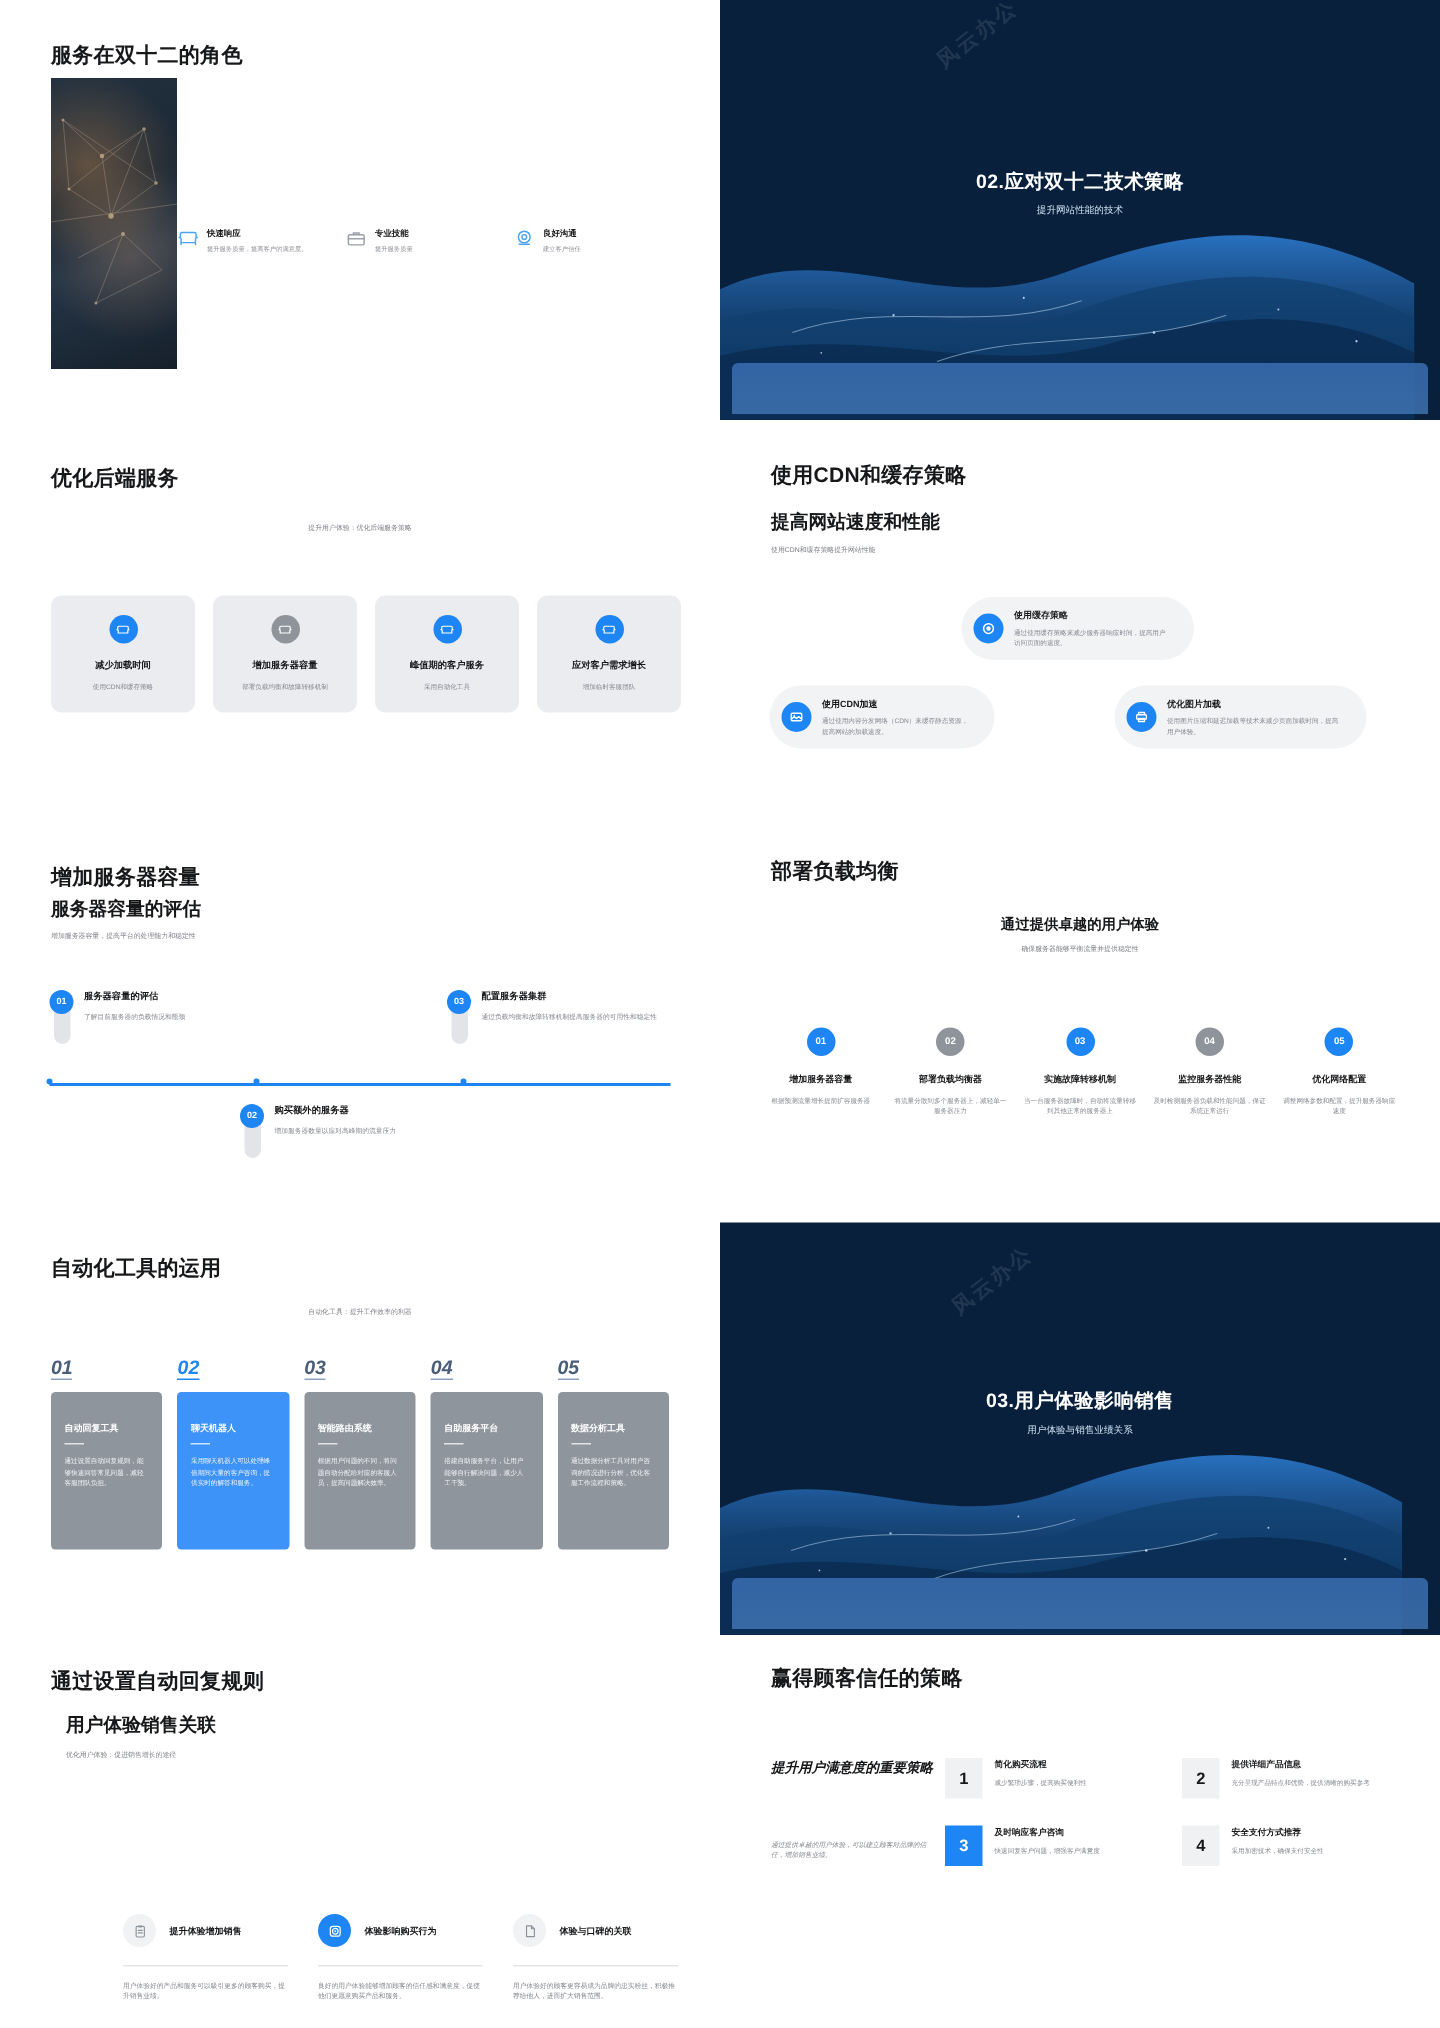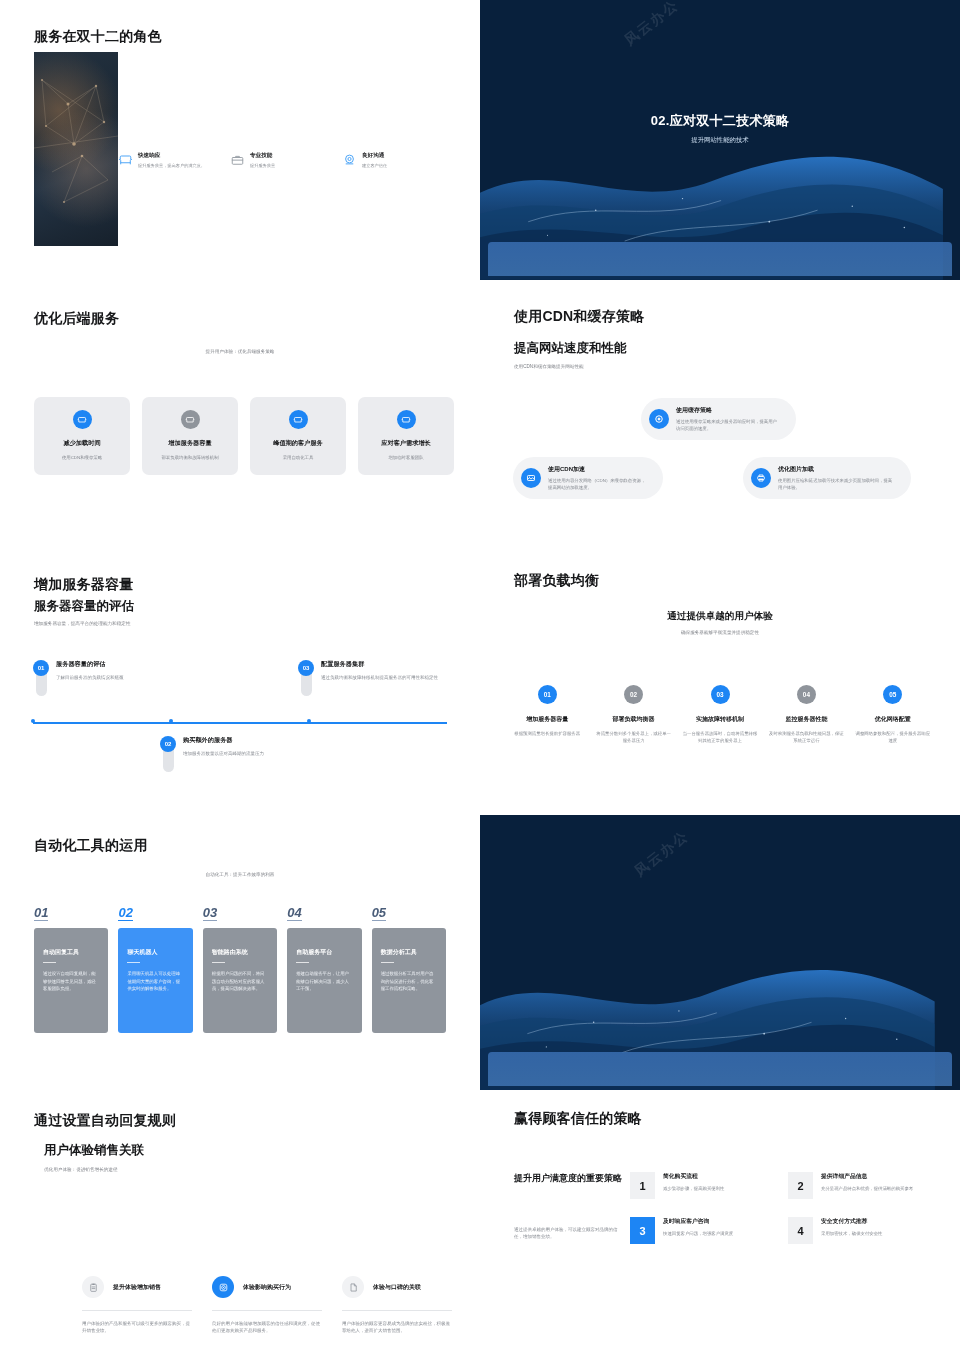--- a/index.html
+++ b/index.html
@@ -130,21 +130,21 @@
   .s9-col { flex:1; }
   .s9-top { display:flex; align-items:center; gap:9px; }
   .s9-ic  { width:22px; height:22px; border-radius:50%; background:#f1f2f4; flex:0 0 22px;
      display:flex; align-items:center; justify-content:center; }
   .s9-ic.on { background:#1d85f4; }
   .s9-col .t { font-size:6px; font-weight:bold; color:#17181a; }
   .s9-col .d { font-size:4.5px; color:#84888f; line-height:1.65; margin-top:12px;
      border-top:.7px solid #e3e5e8; padding-top:9px; }
 
   
-  .s10-left { position:absolute; left:34px; top:82px; width:110px; }
+  .s10-left { position:absolute; left:34px; top:82px; width:110px;font-style:italic; }
   .s10-left .h { font-size:9px; font-weight:bold; color:#17181a; line-height:1.5; }
   .s10-left .d { font-size:4.5px; color:#84888f; line-height:1.7; margin-top:40px; }
   .s10-grid { position:absolute; left:150px; top:82px; width:300px;
      display:grid; grid-template-columns:1fr 1fr; gap:18px 16px; }
   .s10-cell { display:flex; gap:8px; }
   .s10-num { width:25px; height:27px; flex:0 0 25px; background:#f0f1f3; color:#17181a;
      font-size:11px; font-weight:bold; display:flex; align-items:center; justify-content:center; }
   .s10-num.on { background:#1d85f4; color:#ffffff; }
   .s10-cell .t { font-size:5.8px; font-weight:bold; color:#17181a; }
   .s10-cell .d { font-size:4.4px; color:#84888f; line-height:1.65; margin-top:4px; }
@@ -497,20 +497,24 @@
       <g fill="#d8ecff" opacity=".8">
         <circle cx="120" cy="108" r=".8"></circle>
           <circle cx="210" cy="96" r=".7"></circle>
         <circle cx="300" cy="120" r=".9"></circle>
           <circle cx="386" cy="104" r=".7"></circle>
         <circle cx="70" cy="134" r=".6"></circle>
           <circle cx="440" cy="126" r=".8"></circle>
       </g>
     </svg>
     <div class="wm" style="left:150px; top:30px;">风云办公</div>
+    <div class="hero-txt">
+      <div class="hero-h">03.用户体验影响销售</div>
+      <div class="hero-s">用户体验与销售业绩关系</div>
+    </div>
     <div class="hero-strip"></div>
   </div>
 
   <div class="slide">
     <div class="c-title s-title" style="top:22px">通过设置自动回复规则</div>
     <div class="s9-h s-head">用户体验销售关联</div>
     <div class="s9-s">优化用户体验：促进销售增长的途径</div>
 
     <div class="s9-row">
       <div class="s9-col">

